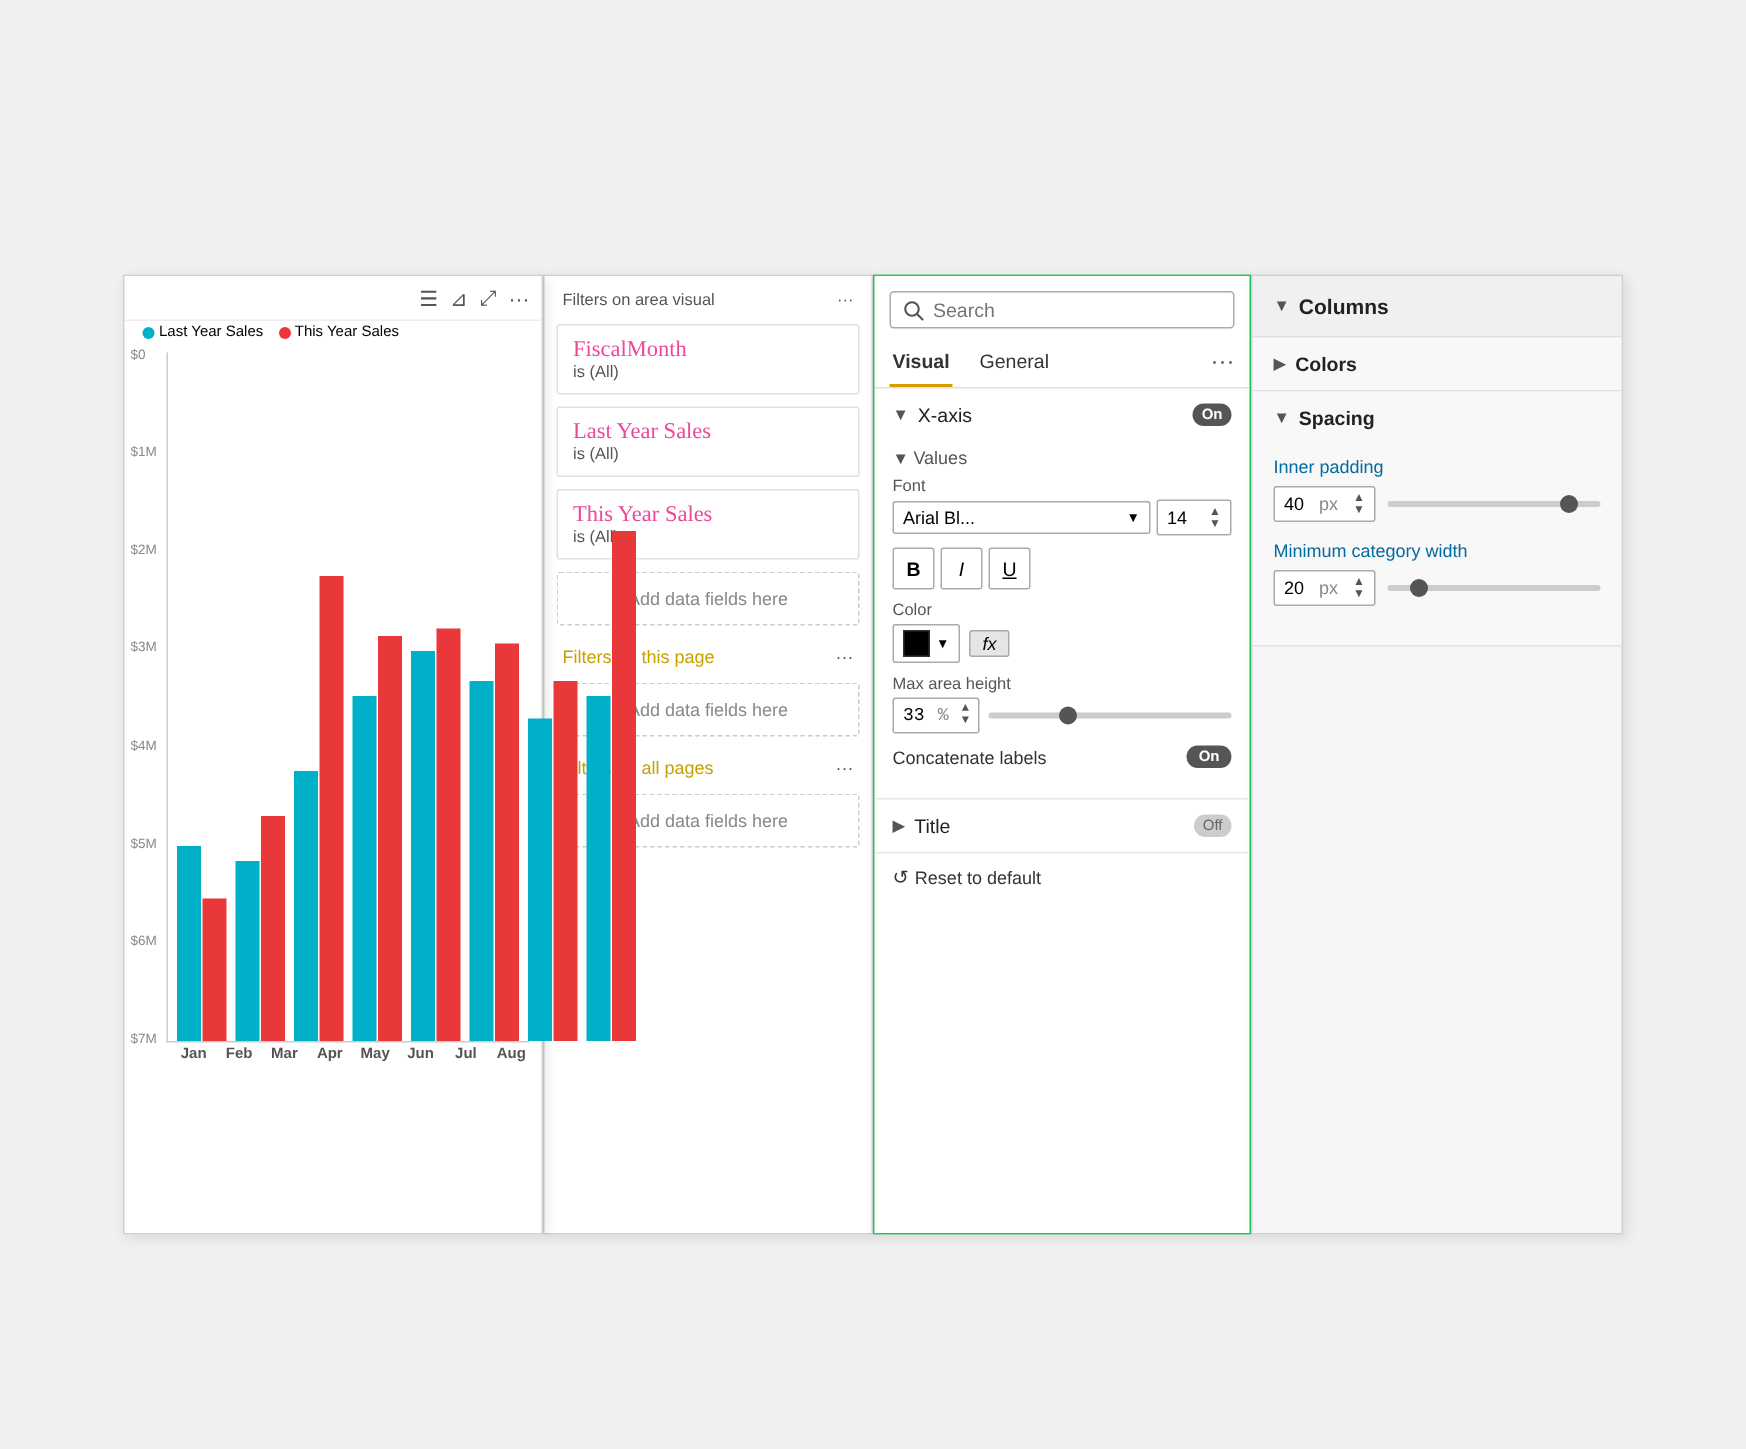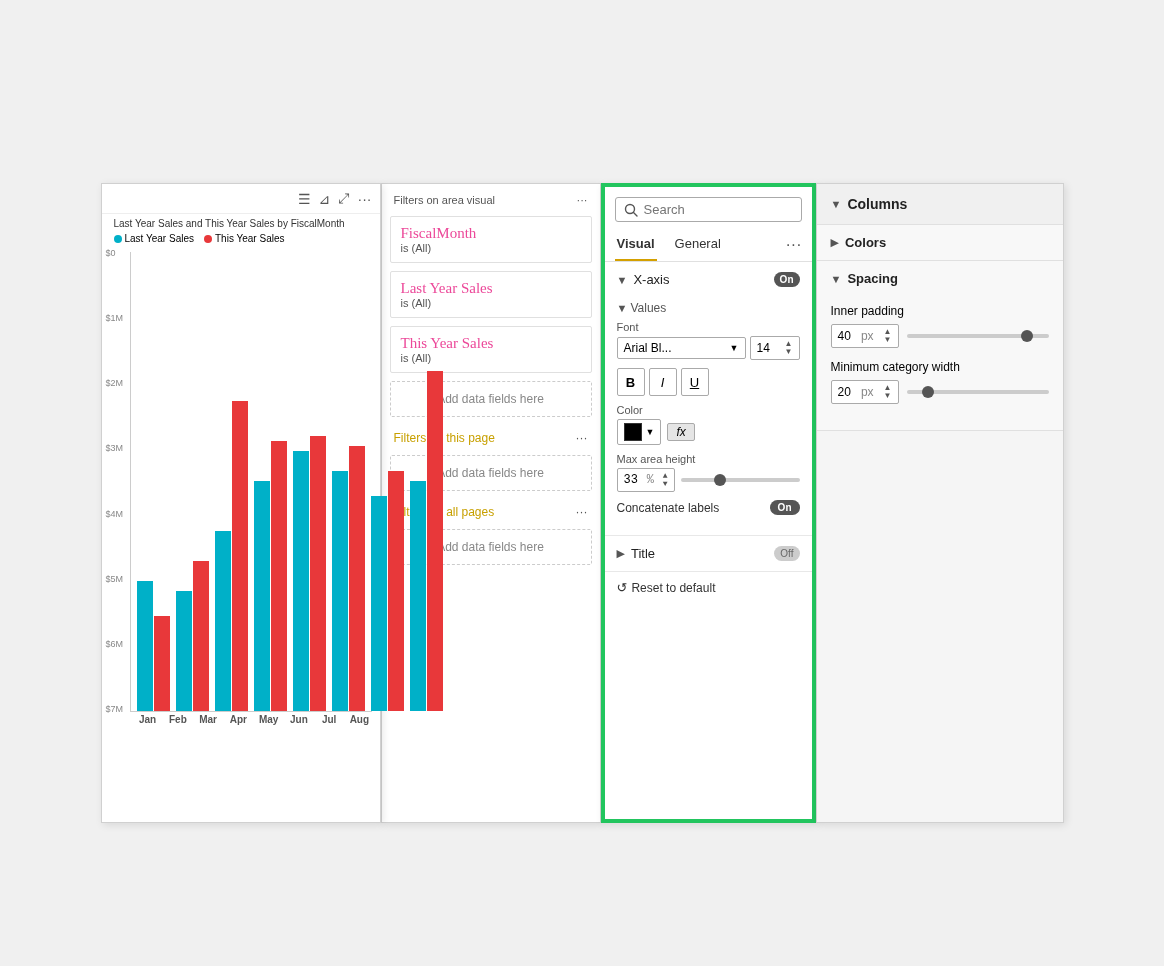--- a/index.html
+++ b/index.html
@@ -195,22 +195,22 @@
       align-items: center;
       padding: 10px 12px 6px;
       font-size: 12px;
       color: #c8a000;
       font-weight: 500;
     }
 
     
     .format-panel {
       background: #fff;
-      border: 4px solid #22c55e;
-      width: 215px;
+      border: 1px solid #22c55e;
+      width: 252px;
       height: 640px;
       box-shadow: 2px 2px 8px rgba(0,0,0,0.1);
       display: flex;
       flex-direction: column;
       overflow: hidden;
     }
 
     .search-box {
       display: flex;
       align-items: center;
@@ -539,21 +539,21 @@
       font-weight: 700;
       color: #222;
     }
 
     .spacing-content {
       padding: 8px 14px 14px;
     }
 
     .spacing-label {
       font-size: 12px;
-      color: #000000;
+      color: #0369a1;
       margin-bottom: 6px;
     }
 
     .spacing-row {
       display: flex;
       align-items: center;
       gap: 8px;
       margin-bottom: 12px;
     }
 
@@ -591,21 +591,20 @@
 
 <div class="main-container">
 
   <div class="chart-panel">
     <div class="chart-toolbar">
       <span class="chart-toolbar-icon">☰</span>
       <span class="chart-toolbar-icon">⊿</span>
       <span class="chart-toolbar-icon">⤢</span>
       <span class="chart-toolbar-icon">···</span>
     </div>
-    <div class="chart-title">Last Year Sales and This Year Sales by FiscalMonth</div>
     <div class="chart-legend">
       <div class="legend-item">
         <div class="legend-dot" style="background:#00b0c8;"></div>
         <span>Last Year Sales</span>
       </div>
       <div class="legend-item">
         <div class="legend-dot" style="background:#e8383a;"></div>
         <span>This Year Sales</span>
       </div>
     </div>

